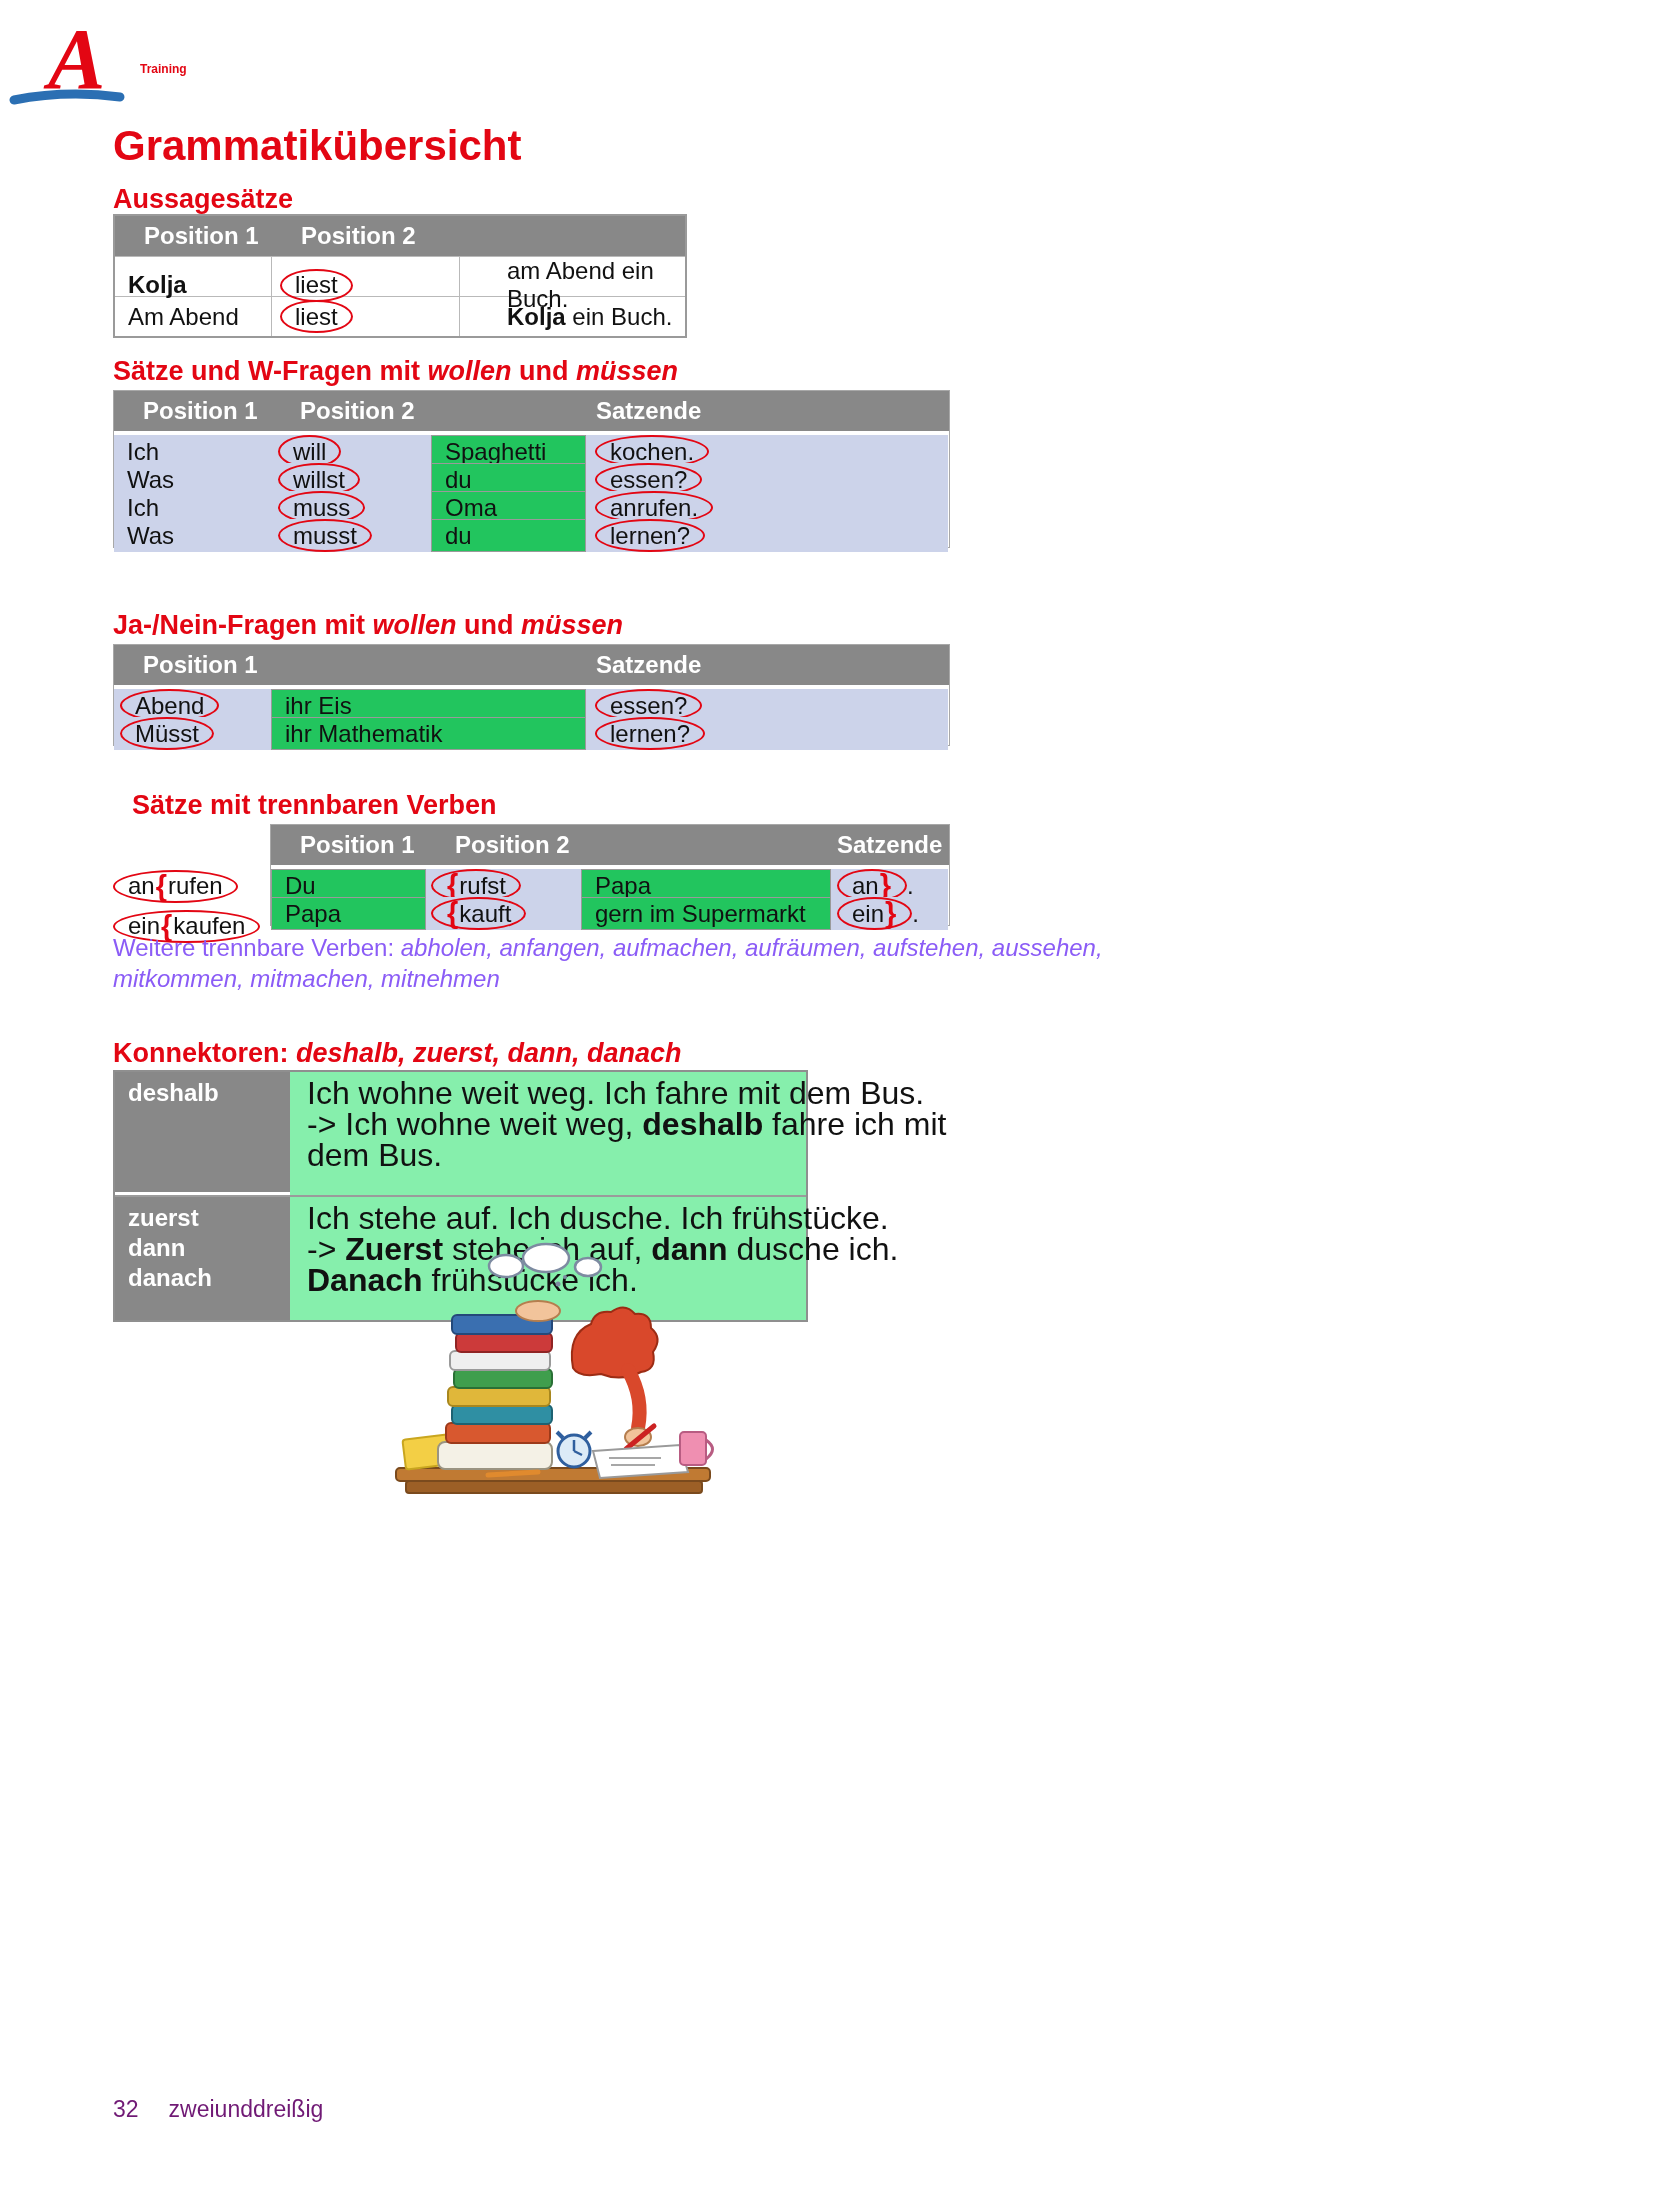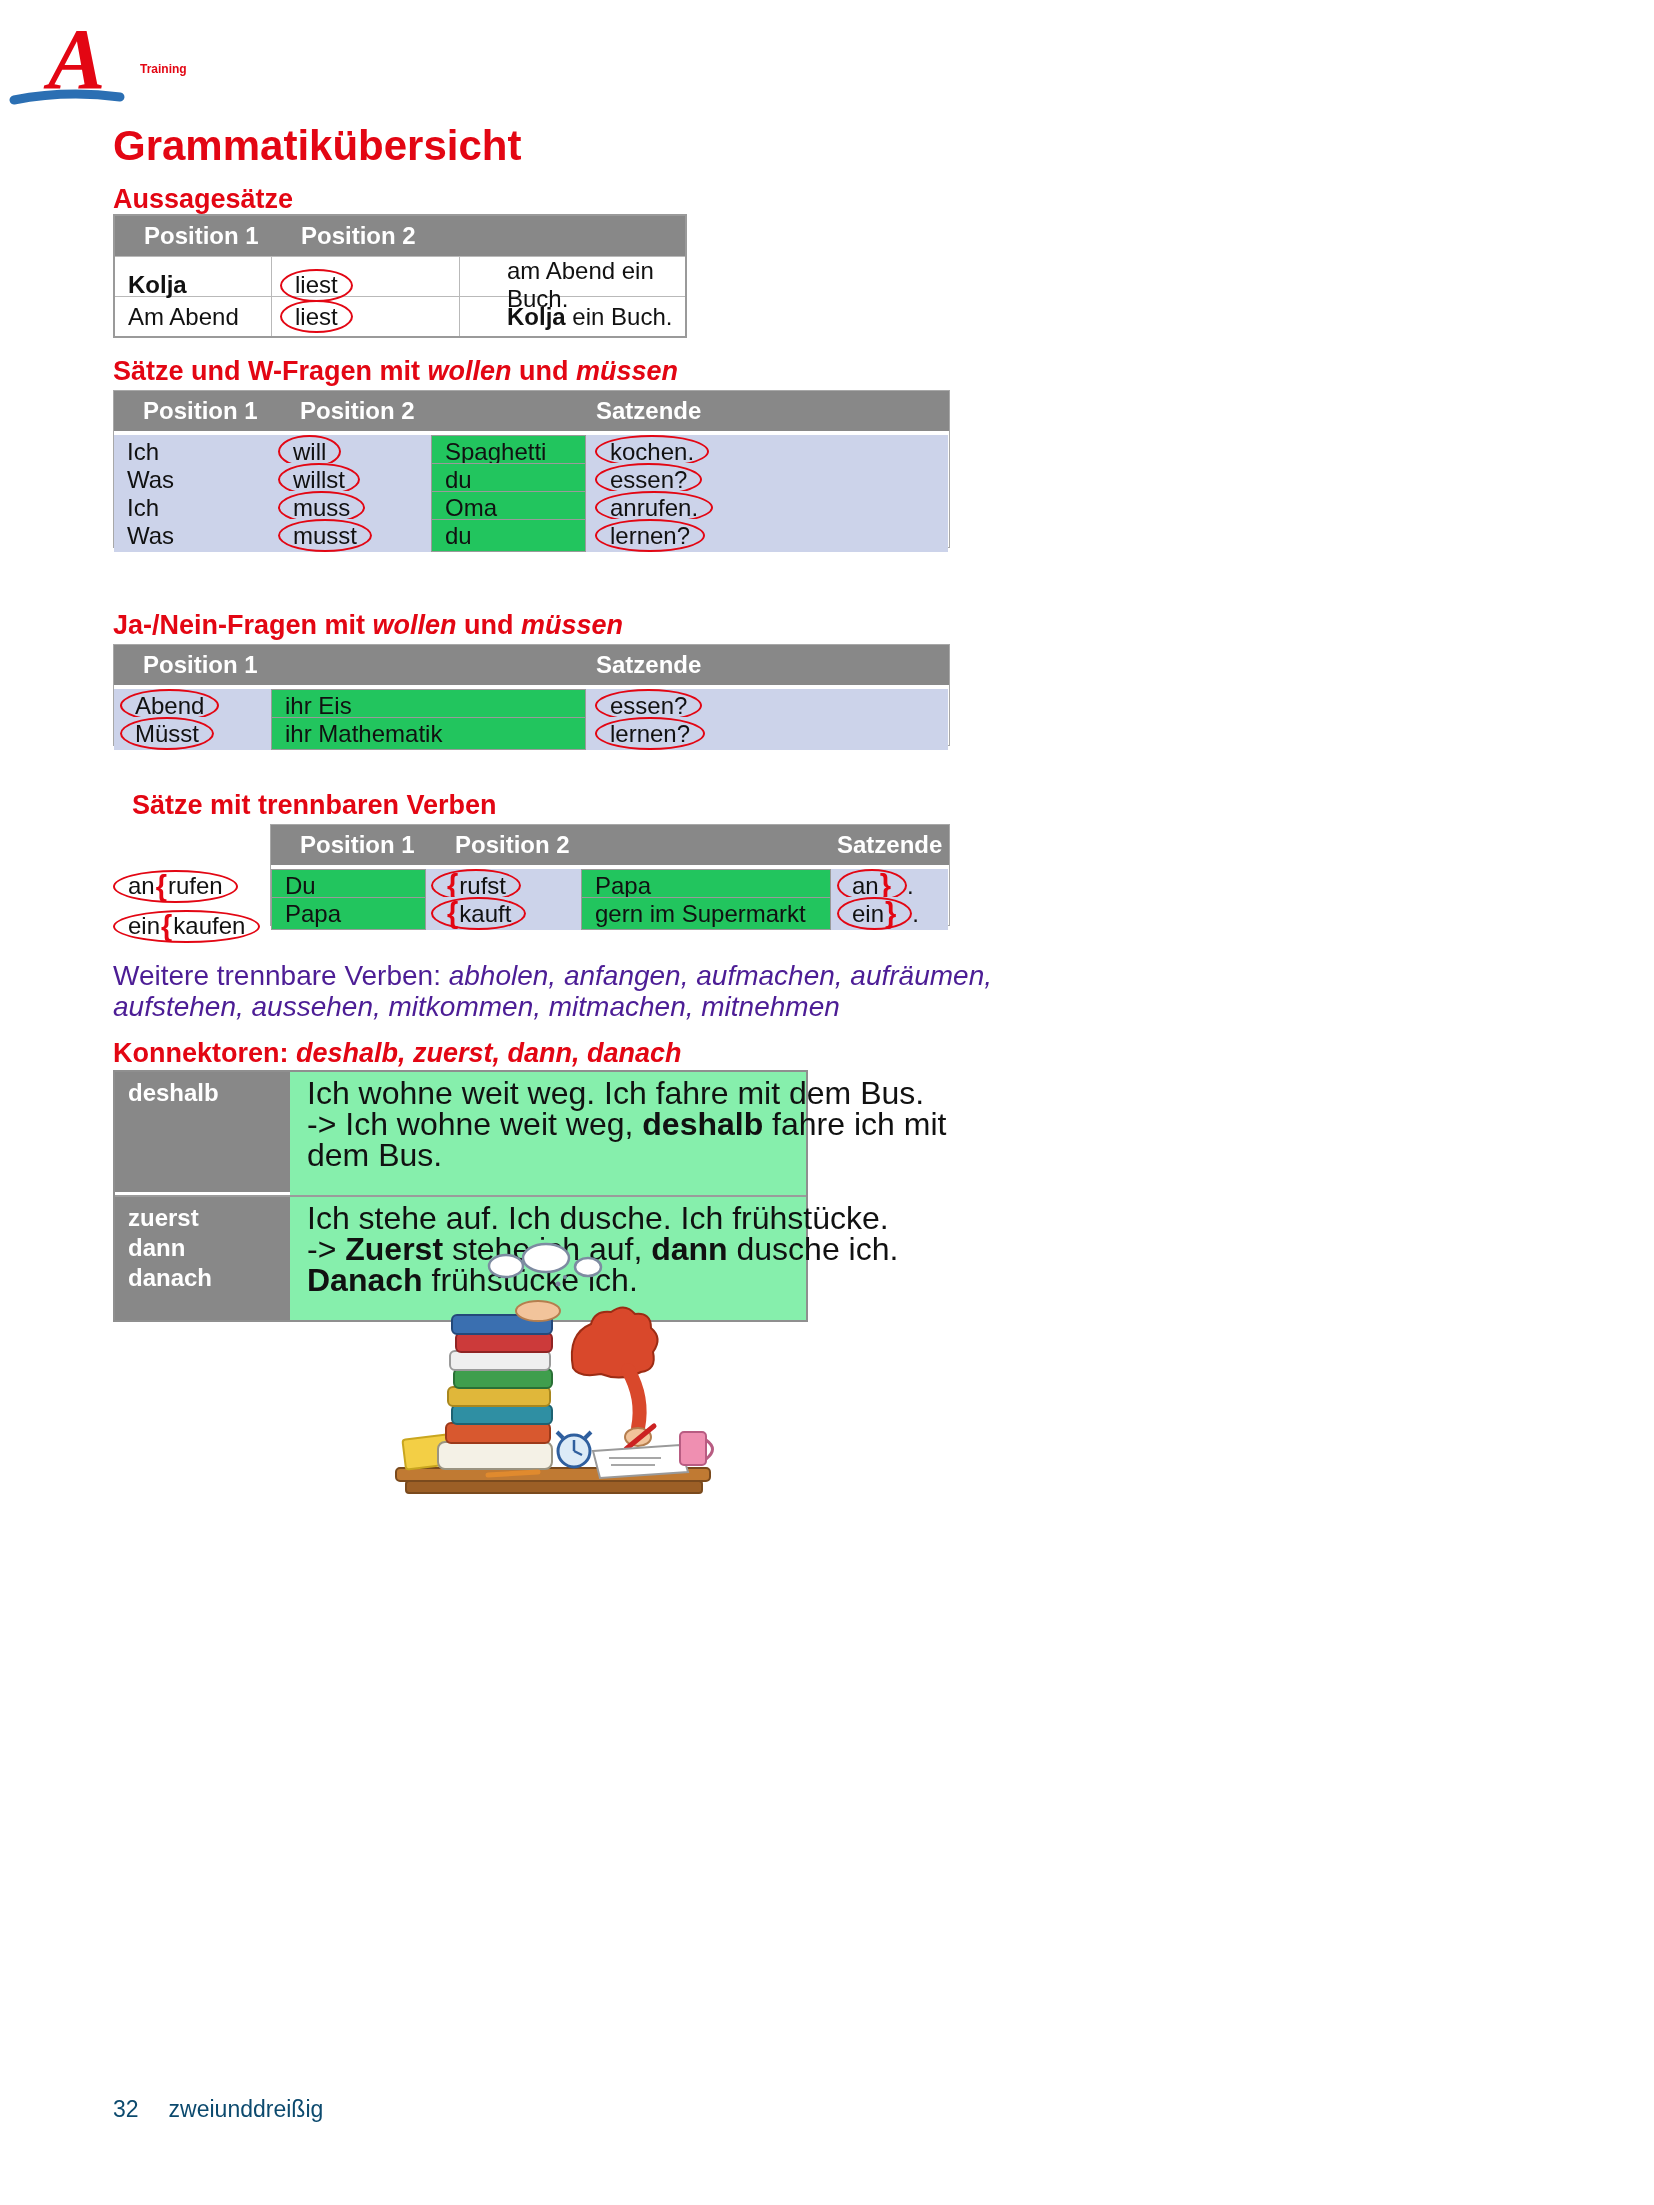--- a/index.html
+++ b/index.html
@@ -40,32 +40,32 @@
   .brow { display:grid; height:24px; margin-top:4px; }
   .t2 { left:113px; top:390px; width:837px; }
   .t2 .thead, .t2 .brow { grid-template-columns:157px 160px 155px 362px; }
   .t3 { left:113px; top:644px; width:837px; }
   .t3 .thead, .t3 .brow { grid-template-columns:157px 315px 362px; }
   .t4 { left:270px; top:824px; width:680px; }
   .t4 .thead, .t4 .brow { grid-template-columns:155px 155px 250px 117px; }
 
   .mlabel { position:absolute; left:113px; height:36px; display:flex; align-items:center; font-size:24px; }
 
-  .note { position:absolute; left:113px; top:960px; width:990px; font-size:28px; line-height:31px; color:#4c1d95; }
+  .note { position:absolute; left:113px; top:932px; width:990px; font-size:24px; line-height:31px; color:#8b5cf6; }
   .note i { font-style:italic; }
 
   
   .konn { position:absolute; left:113px; top:1070px; width:695px; border:2px solid #8f8f8f; background:#86efac; }
   .krow { display:grid; grid-template-columns:175px 659px; }
   .krow2 { border-top:2.5px solid #9b9b9b; }
   .klabel { background:#888888; color:#fff; font-weight:bold; font-size:24px; padding:6px 0 6px 13px; line-height:30px; }
   .krow1 .klabel { border-bottom:3px solid #fff; }
   .kbody { padding:6px 0 24px 17px; font-size:32px; line-height:31px; }
 
-  .footer { position:absolute; left:113px; top:2096px; font-size:23px; color:#0c4a6e; }
+  .footer { position:absolute; left:113px; top:2096px; font-size:23px; color:#701a75; }
   .fword { margin-left:30px; }
 
   .illus { position:absolute; left:388px; top:1236px; }
 </style>
 </head>
 <body>
 
 <div class="page">
 
   <div class="logo">

